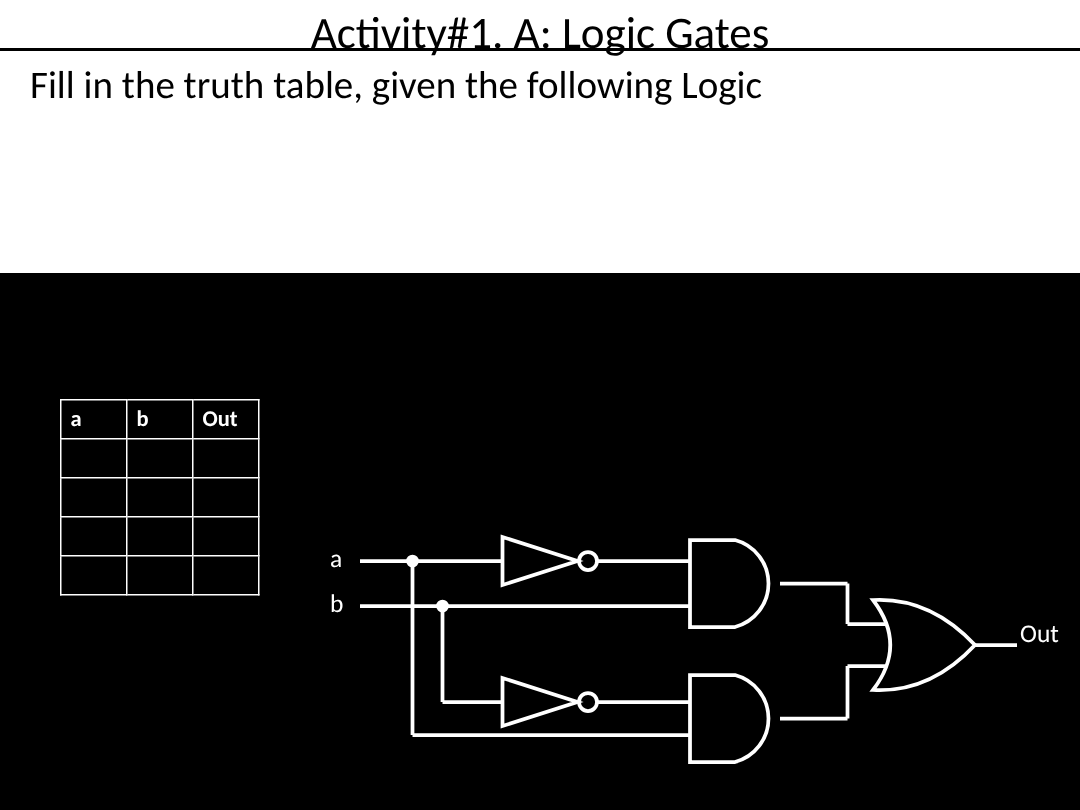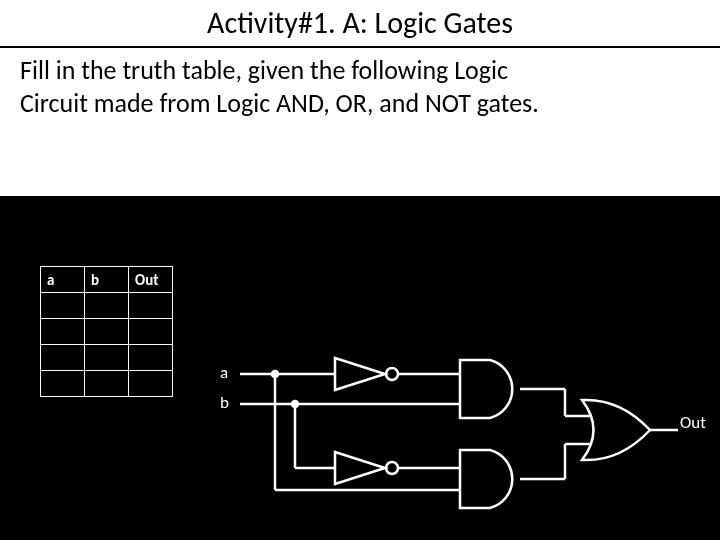--- a/index.html
+++ b/index.html
@@ -11,21 +11,21 @@
     font-family: Calibri, Arial, sans-serif;
     overflow: hidden;
     position: relative;
   }
   .header {
     text-align: center;
     padding-top: 4px;
     font-size: 30px;
     color: #000;
     background: #fff;
-    height: 48px;
+    height: 34px;
     border-bottom: 2px solid #000;
   }
   .whitebar {
     background: #fff;
     color: #000;
     font-size: 26px;
     line-height: 1.25;
     padding: 6px 16px 10px 20px;
     height: 148px;
   }
@@ -67,21 +67,20 @@
     font-size: 17px;
   }
 </style>
 </head>
 <body>
 
 <div class="header">Activity#1. A: Logic Gates</div>
 
 <div class="whitebar">
   <div>Fill in the truth table, given the following Logic</div>
-  <div>Circuit made from Logic AND, OR, and NOT gates.</div>
 </div>
 
 <div class="table-wrap">
   <table>
     <tbody>
         <tr>
       <th>a</th>
       <th>b</th>
       <th>Out</th>
     </tr>

